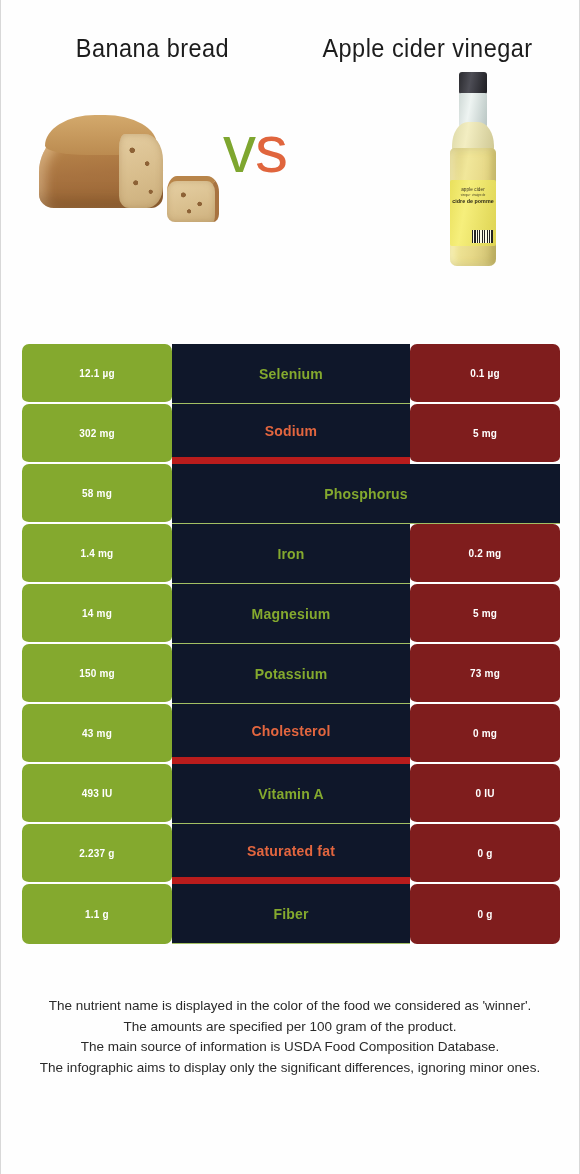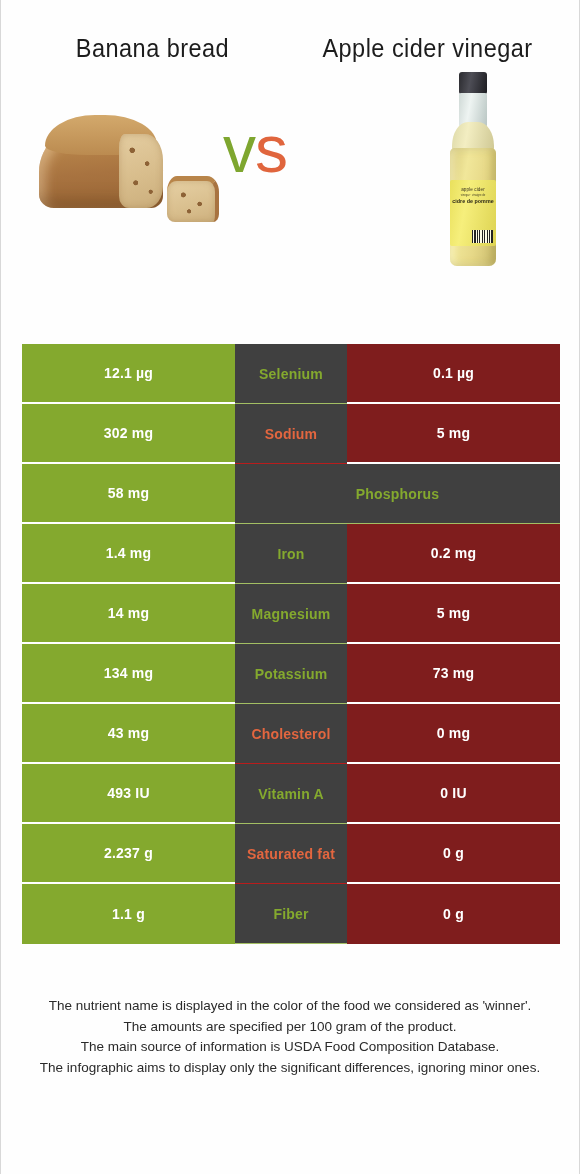--- a/index.html
+++ b/index.html
@@ -195,44 +195,45 @@
     left: 21px;
     top: 344px;
     width: 538px;
   }
   .row {
     display: flex;
     height: 60px;
     align-items: stretch;
   }
   .cell-left, .cell-right {
-    width: 213px;
+    width: 150px;
     display: flex;
     align-items: center;
     justify-content: center;
     color: #ffffff;
-    font-size: 14px;
+    font-size: 10px;
     font-weight: 700;
     letter-spacing: .2px;
+    border-radius: 7px;
   }
   .cell-left  { background: #84a92e; }
   .cell-right { background: #7f1d1d; }
 
   .cell-mid {
     flex: 1 1 auto;
     display: flex;
     align-items: center;
     justify-content: center;
-    background: #404040;
+    background: #0f172a;
     font-size: 14px;
     font-weight: 700;
     letter-spacing: .2px;
   }
   .cell-mid.green  { color: #84a92e; border-bottom: 1px solid #a3bf63; }
-  .cell-mid.orange { color: #e3663f; border-bottom: 1px solid #b91c1c; }
+  .cell-mid.orange { color: #e3663f; border-bottom: 7px solid #b91c1c; }
 
   .row .cell-left, .row .cell-right { border-bottom: 2px solid #ffffff; }
   .row:last-child .cell-left,
   .row:last-child .cell-right { border-bottom: none; }
 
   
   .footer {
     position: absolute;
     left: 0; right: 0;
     top: 996px;
@@ -296,21 +297,21 @@
         <div class="cell-left">1.4 mg</div>
         <div class="cell-mid green">Iron</div>
         <div class="cell-right">0.2 mg</div>
       </div>
       <div class="row">
         <div class="cell-left">14 mg</div>
         <div class="cell-mid green">Magnesium</div>
         <div class="cell-right">5 mg</div>
       </div>
       <div class="row">
-        <div class="cell-left">134 mg</div>
+        <div class="cell-left">150 mg</div>
         <div class="cell-mid green">Potassium</div>
         <div class="cell-right">73 mg</div>
       </div>
       <div class="row">
         <div class="cell-left">43 mg</div>
         <div class="cell-mid orange">Cholesterol</div>
         <div class="cell-right">0 mg</div>
       </div>
       <div class="row">
         <div class="cell-left">493 IU</div>

